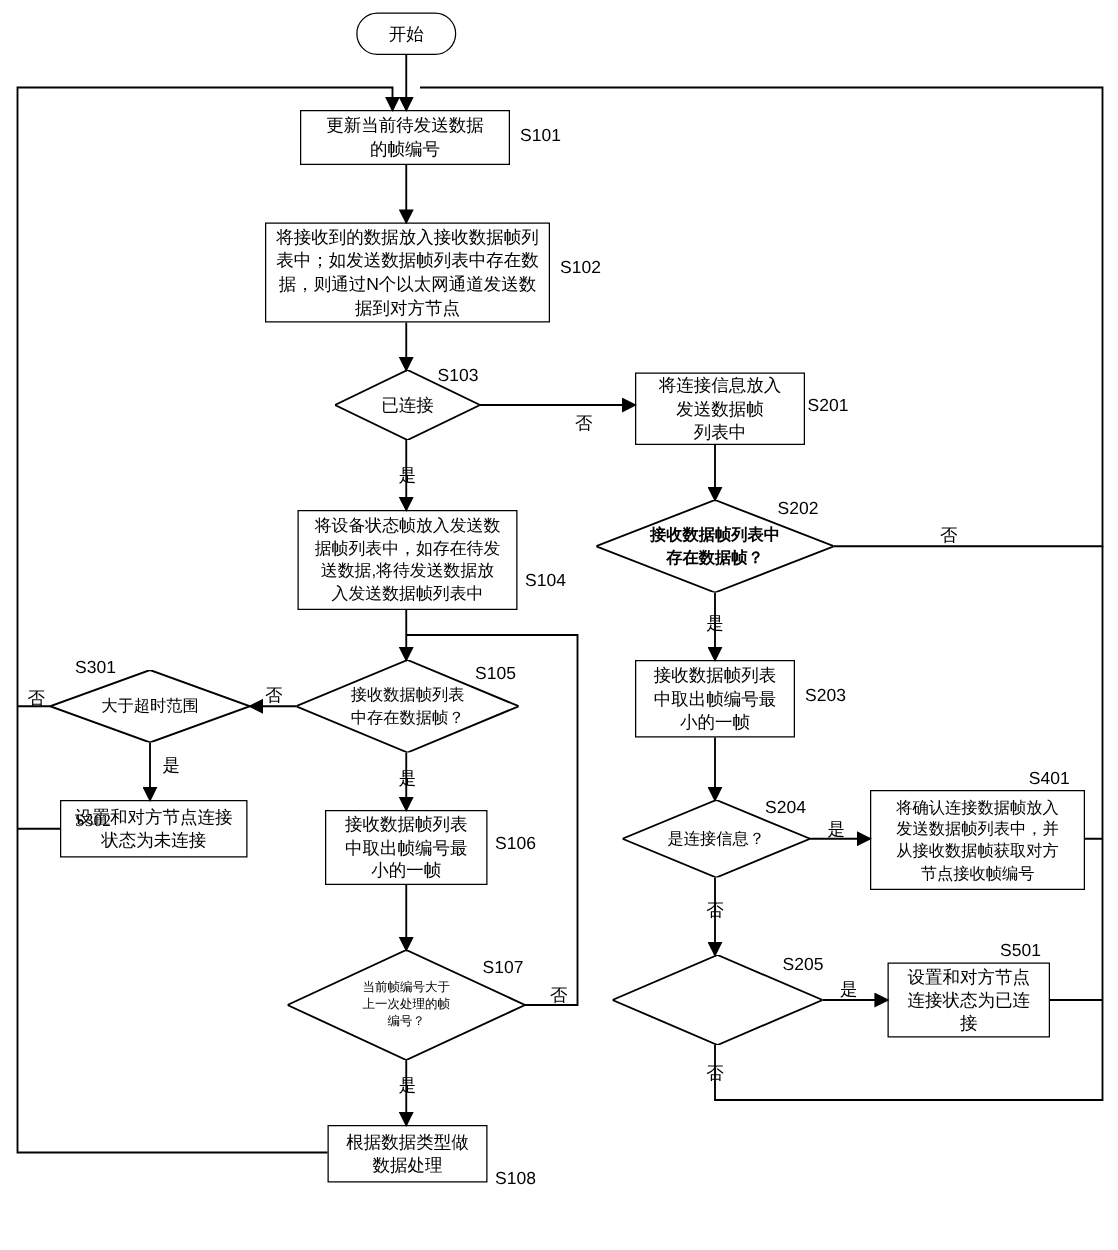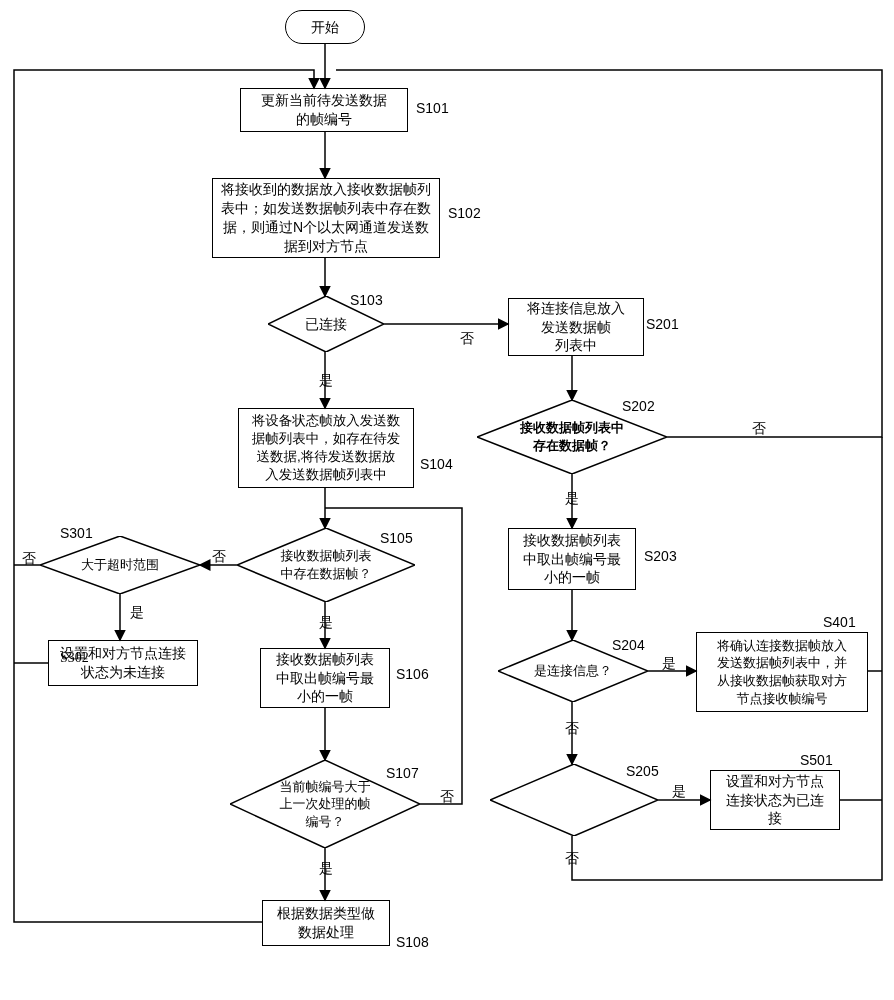--- a/index.html
+++ b/index.html
@@ -105,21 +105,21 @@
   <span>接收数据帧列表
 中取出帧编号最
 小的一帧</span>
 </div>
 <div class="step-label" style="left:396px; top:666px;">S106</div>
 
 <div class="node diamond" style="left:230px; top:760px; width:190px; height:88px;">
   <svg viewBox="0 0 190 88">
       <polygon class="arrow-line" points="95,0 190,44 95,88 0,44" fill="#fff"></polygon>
     </svg>
-  <span class="dlabel" style="font-size:13px; white-space:pre-line;">当前帧编号大于
+  <span class="dlabel" style="font-size:10px; white-space:pre-line;">当前帧编号大于
 上一次处理的帧
 编号？</span>
 </div>
 <div class="step-label" style="left:386px; top:765px;">S107</div>
 
 <div class="node rect" style="left:262px; top:900px; width:128px; height:46px; white-space:pre-line;">
   <span>根据数据类型做
 数据处理</span>
 </div>
 <div class="step-label" style="left:396px; top:912px;margin-top:22px;">S108</div>

